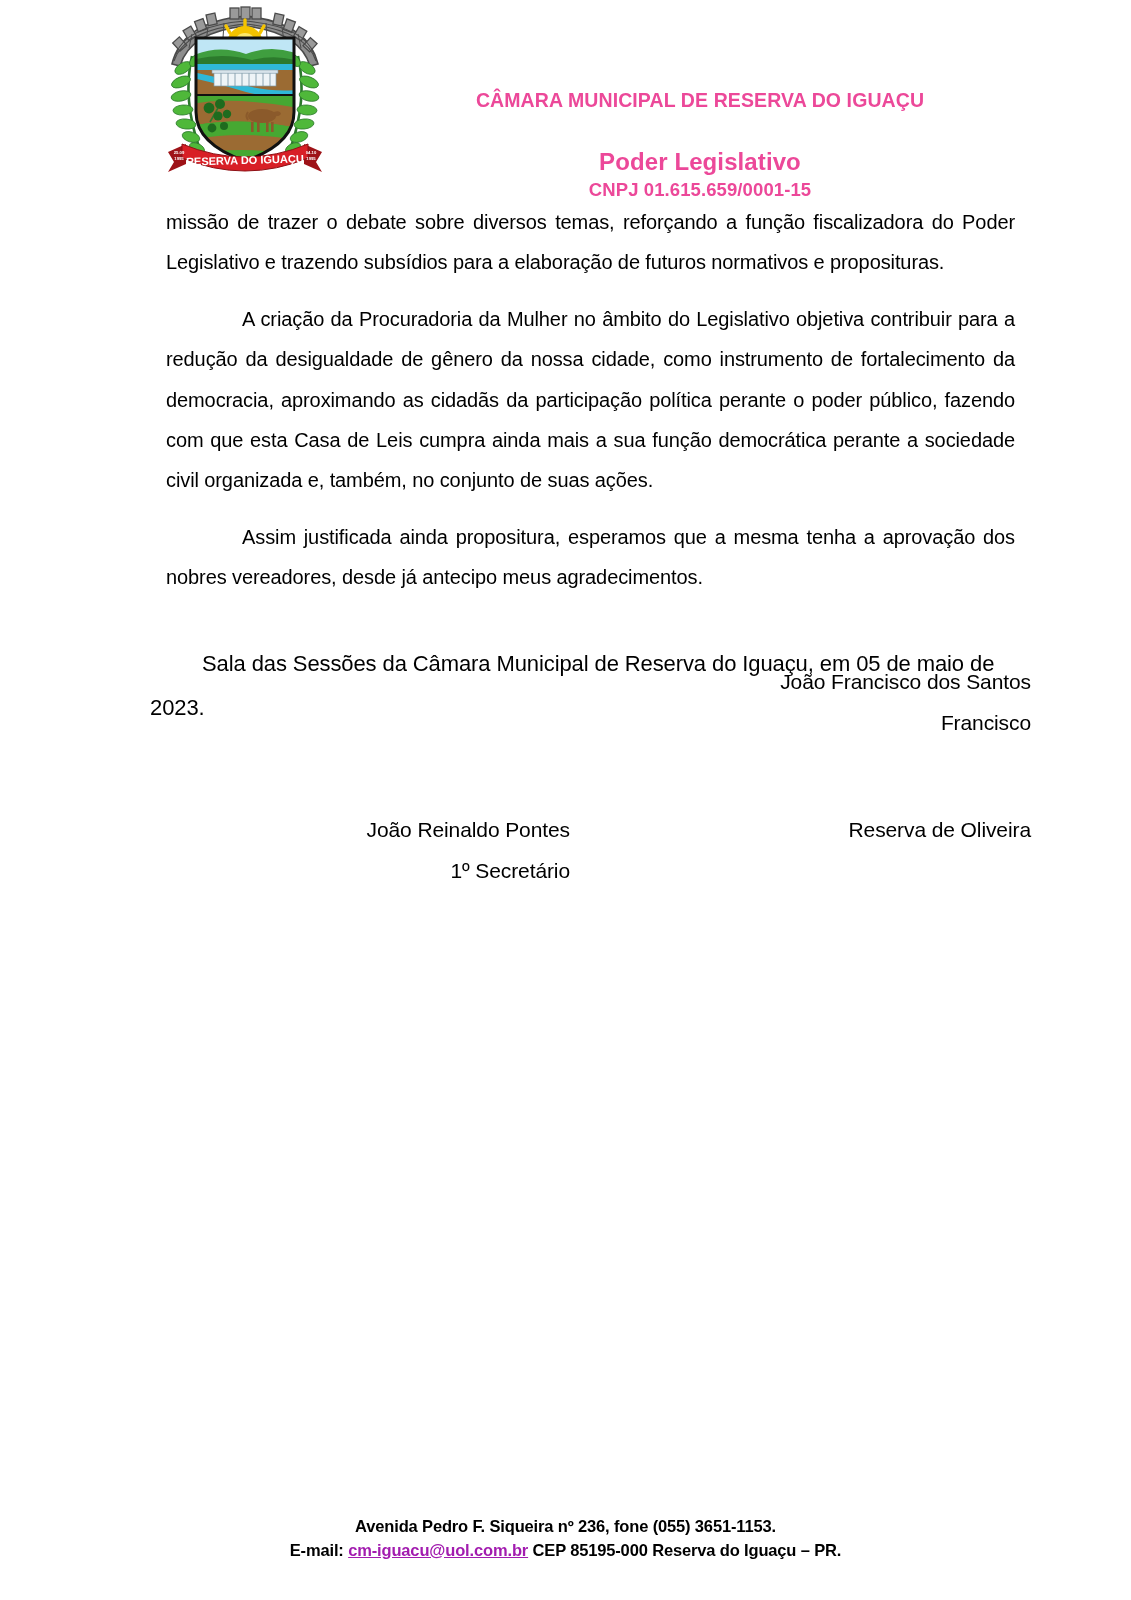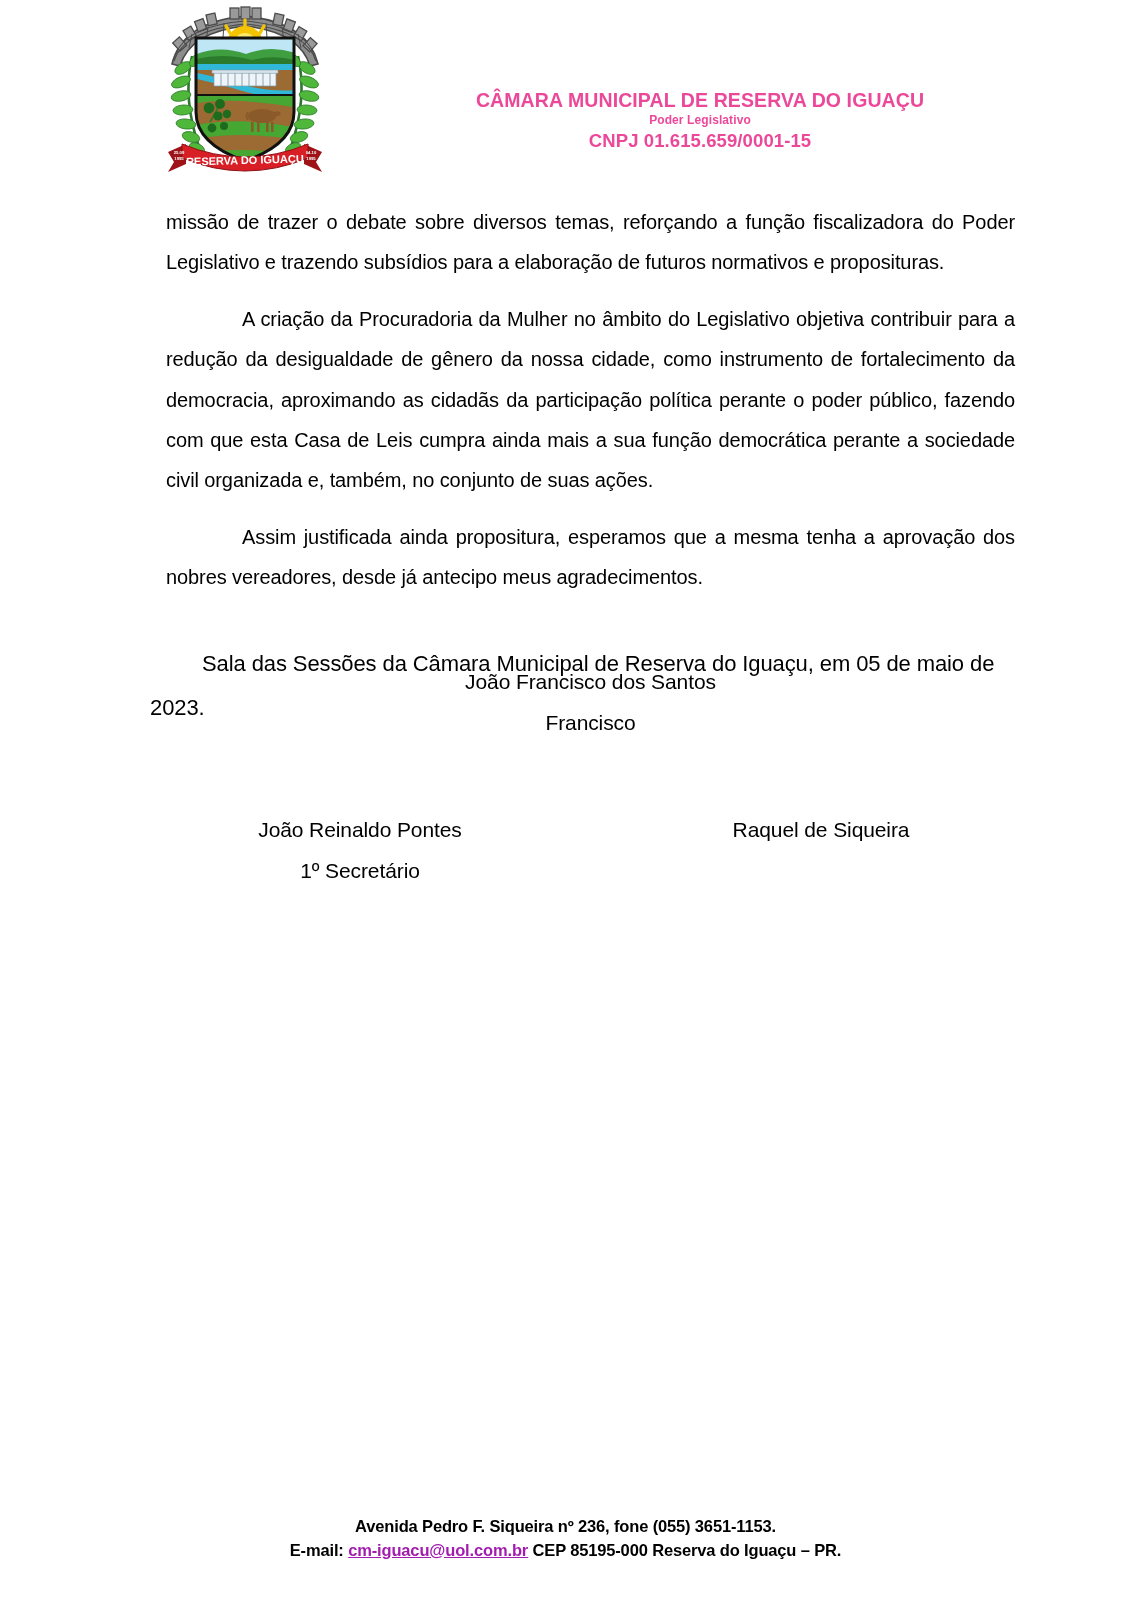--- a/index.html
+++ b/index.html
@@ -45,21 +45,21 @@
     width: 720px;
     text-align: center;
     color: #ec4899;
     line-height: 1.30;
   }
   .header-line {
     font-weight: bold;
     letter-spacing: 0.1px;
   }
   .hl-1 { font-size: 19.5px; }
-  .hl-2 { font-size: 12px; }
+  .hl-2 { font-size: 24px; margin-top: 33px; }
   .hl-3 { font-size: 18.5px; }
 
   
   .body-area {
     position: absolute;
     left: 150px;
     top: 186px;
     width: 881px;
   }
   p.para {
@@ -82,40 +82,40 @@
     text-indent: 52px;
     letter-spacing: -0.1px;
   }
 
   
   .sig-president {
     position: absolute;
     left: 150px;
     top: 662px;
     width: 881px;
-    text-align: center;
+    text-align: right;
   }
   .sig-president .nm,
   .sig-president .rl {
     font-size: 21px;
     line-height: 1.95;
     letter-spacing: -0.1px;
   }
 
   .sig-row {
     position: absolute;
     left: 150px;
     top: 810px;
     width: 881px;
     display: flex;
     justify-content: space-between;
   }
   .sig-col {
     width: 420px;
-    text-align: center;
+    text-align: right;
   }
   .sig-col .nm,
   .sig-col .rl {
     font-size: 21px;
     line-height: 1.95;
     letter-spacing: -0.1px;
   }
 
   
   .footer {
@@ -312,21 +312,21 @@
     <div class="nm">João Francisco dos Santos</div>
     <div class="rl">Francisco</div>
   </div>
 
   <div class="sig-row">
     <div class="sig-col">
       <div class="nm">João Reinaldo Pontes</div>
       <div class="rl">1º Secretário</div>
     </div>
     <div class="sig-col">
-      <div class="nm">Raquel de Siqueira</div>
+      <div class="nm">Reserva de Oliveira</div>
     </div>
   </div>
 
   <div class="footer">
     <div>Avenida Pedro F. Siqueira nº 236, fone (055) 3651-1153.</div>
     <div><span>E-mail: </span><a class="email-link" href="#">cm-iguacu@uol.com.br</a><span> CEP 85195-000 Reserva do Iguaçu – PR.</span></div>
   </div>
 
 </div>
 

